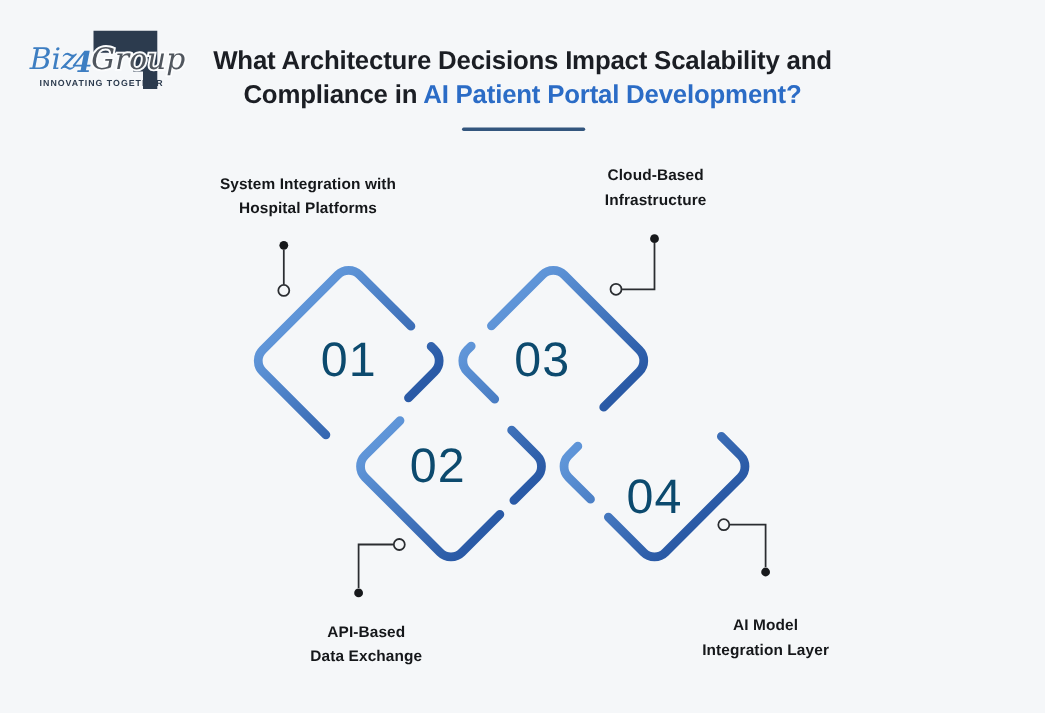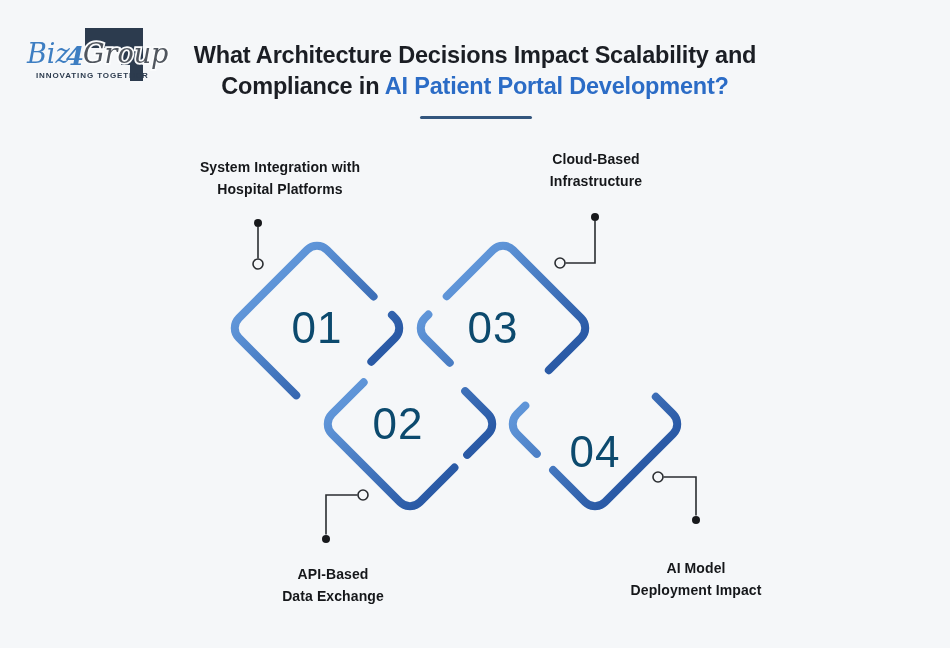--- a/index.html
+++ b/index.html
@@ -105,14 +105,14 @@
 <div class="step-label" id="label-02">
   <div>API-Based</div>
   <div>Data Exchange</div>
 </div>
 <div class="step-label" id="label-03">
   <div>Cloud-Based</div>
   <div>Infrastructure</div>
 </div>
 <div class="step-label" id="label-04">
   <div>AI Model</div>
-  <div>Deployment Impact</div>
+  <div>Integration Layer</div>
 </div>
 
 </body></html>

